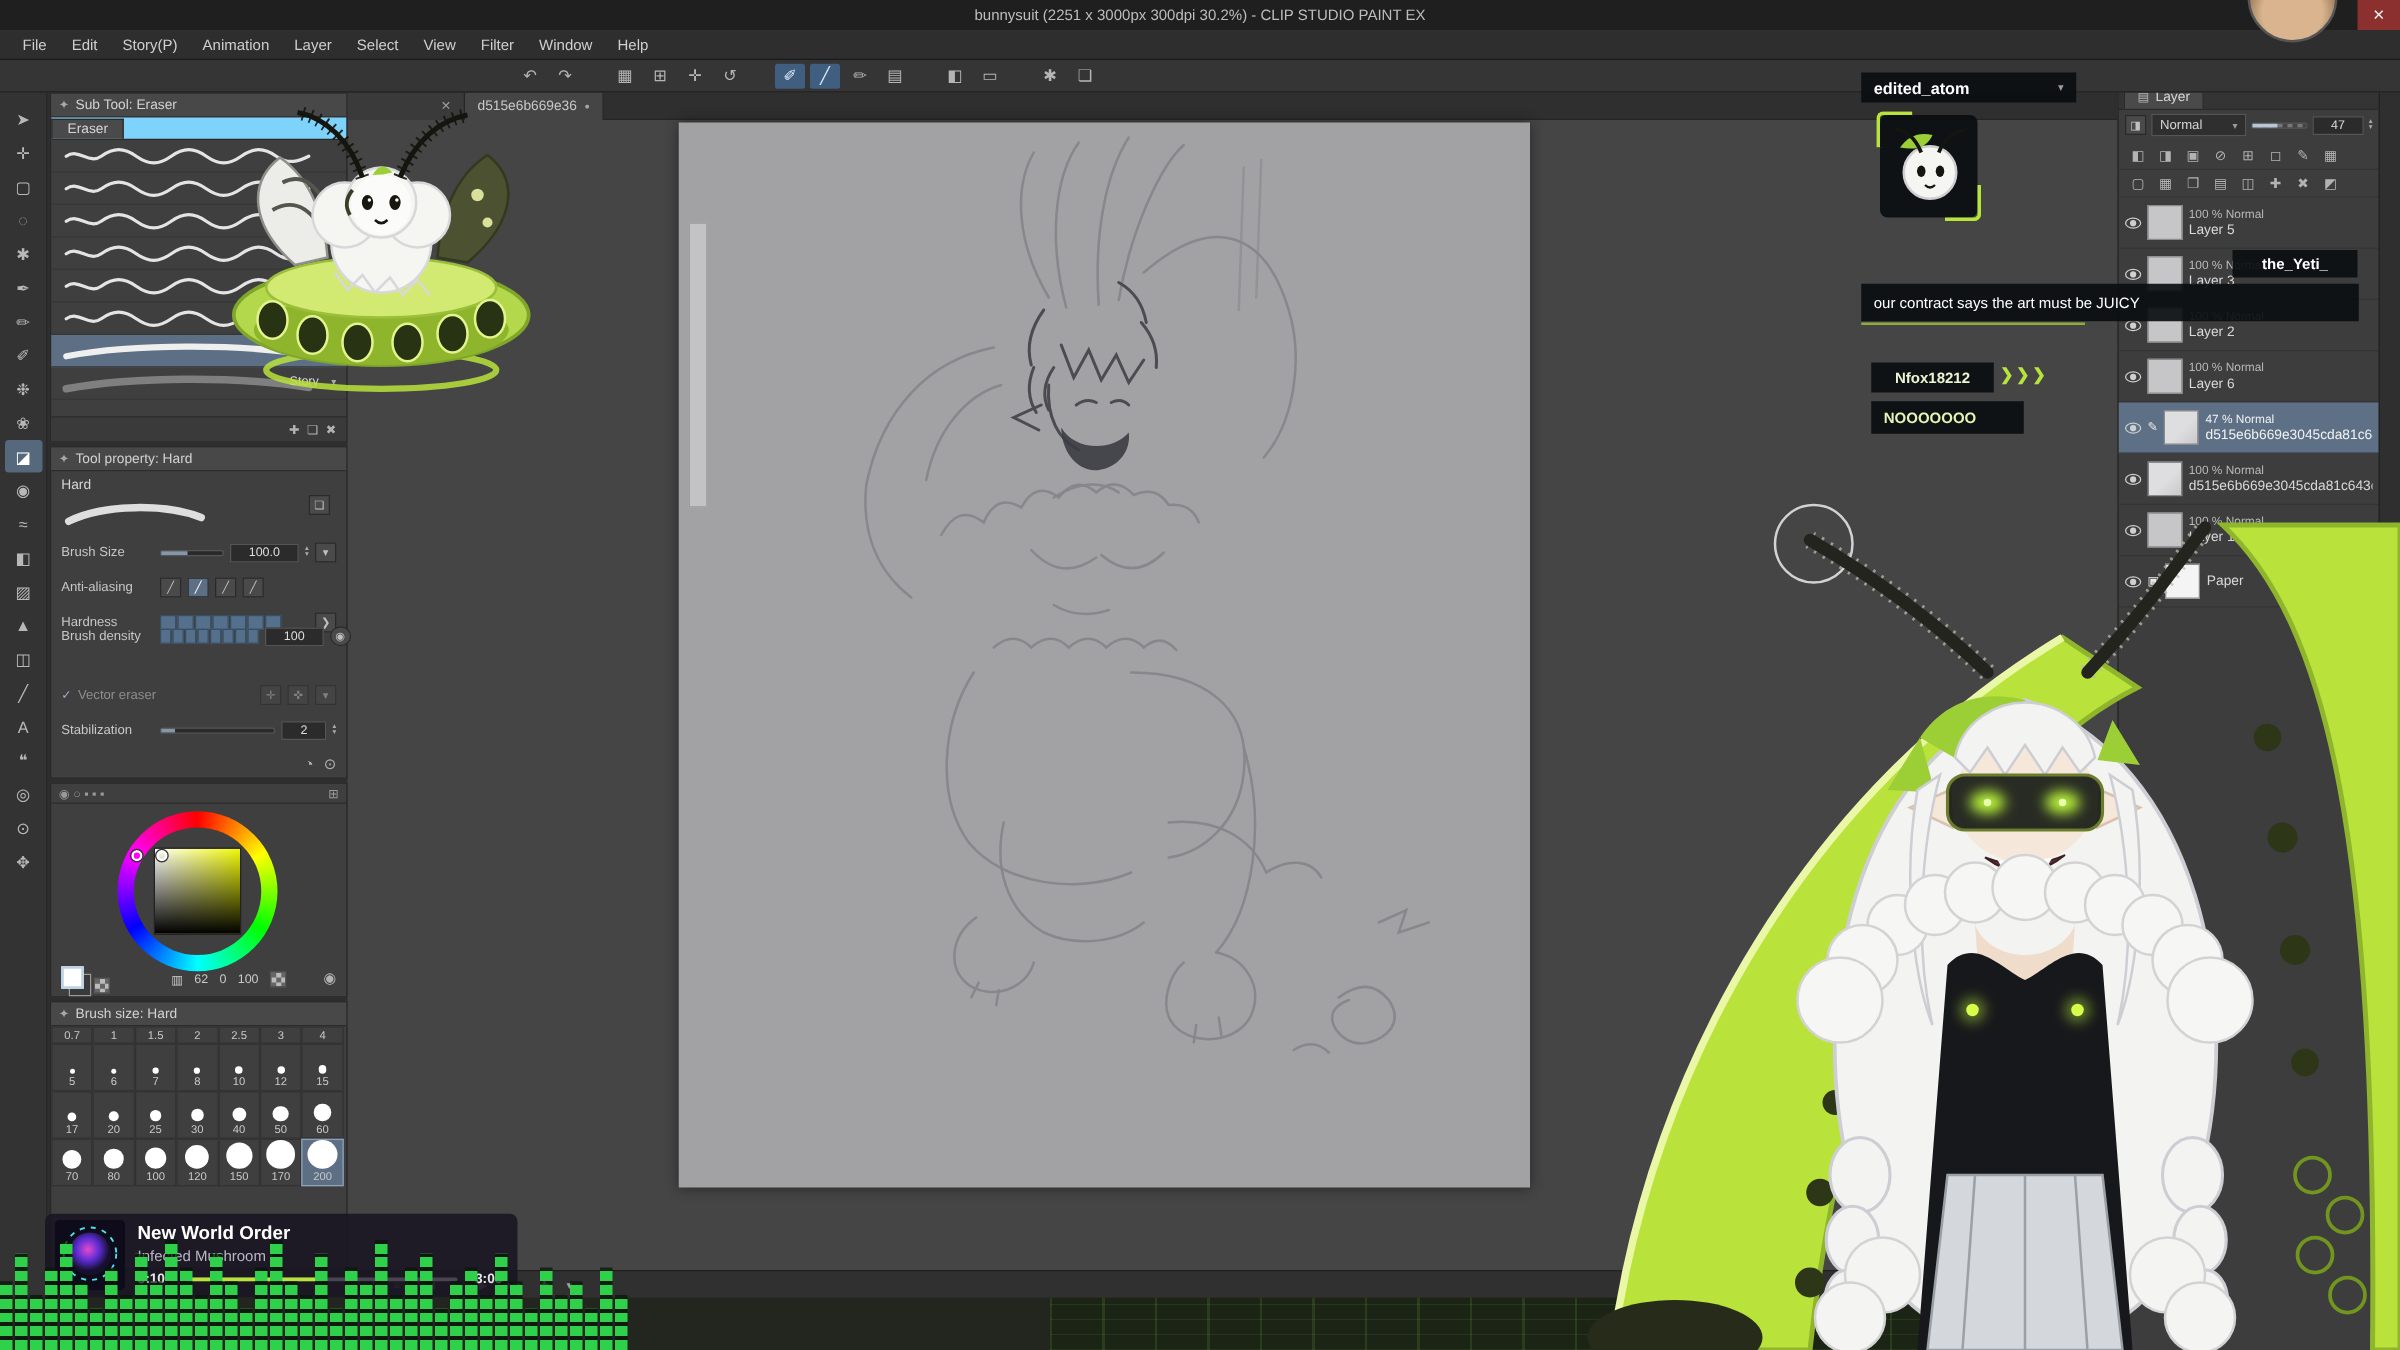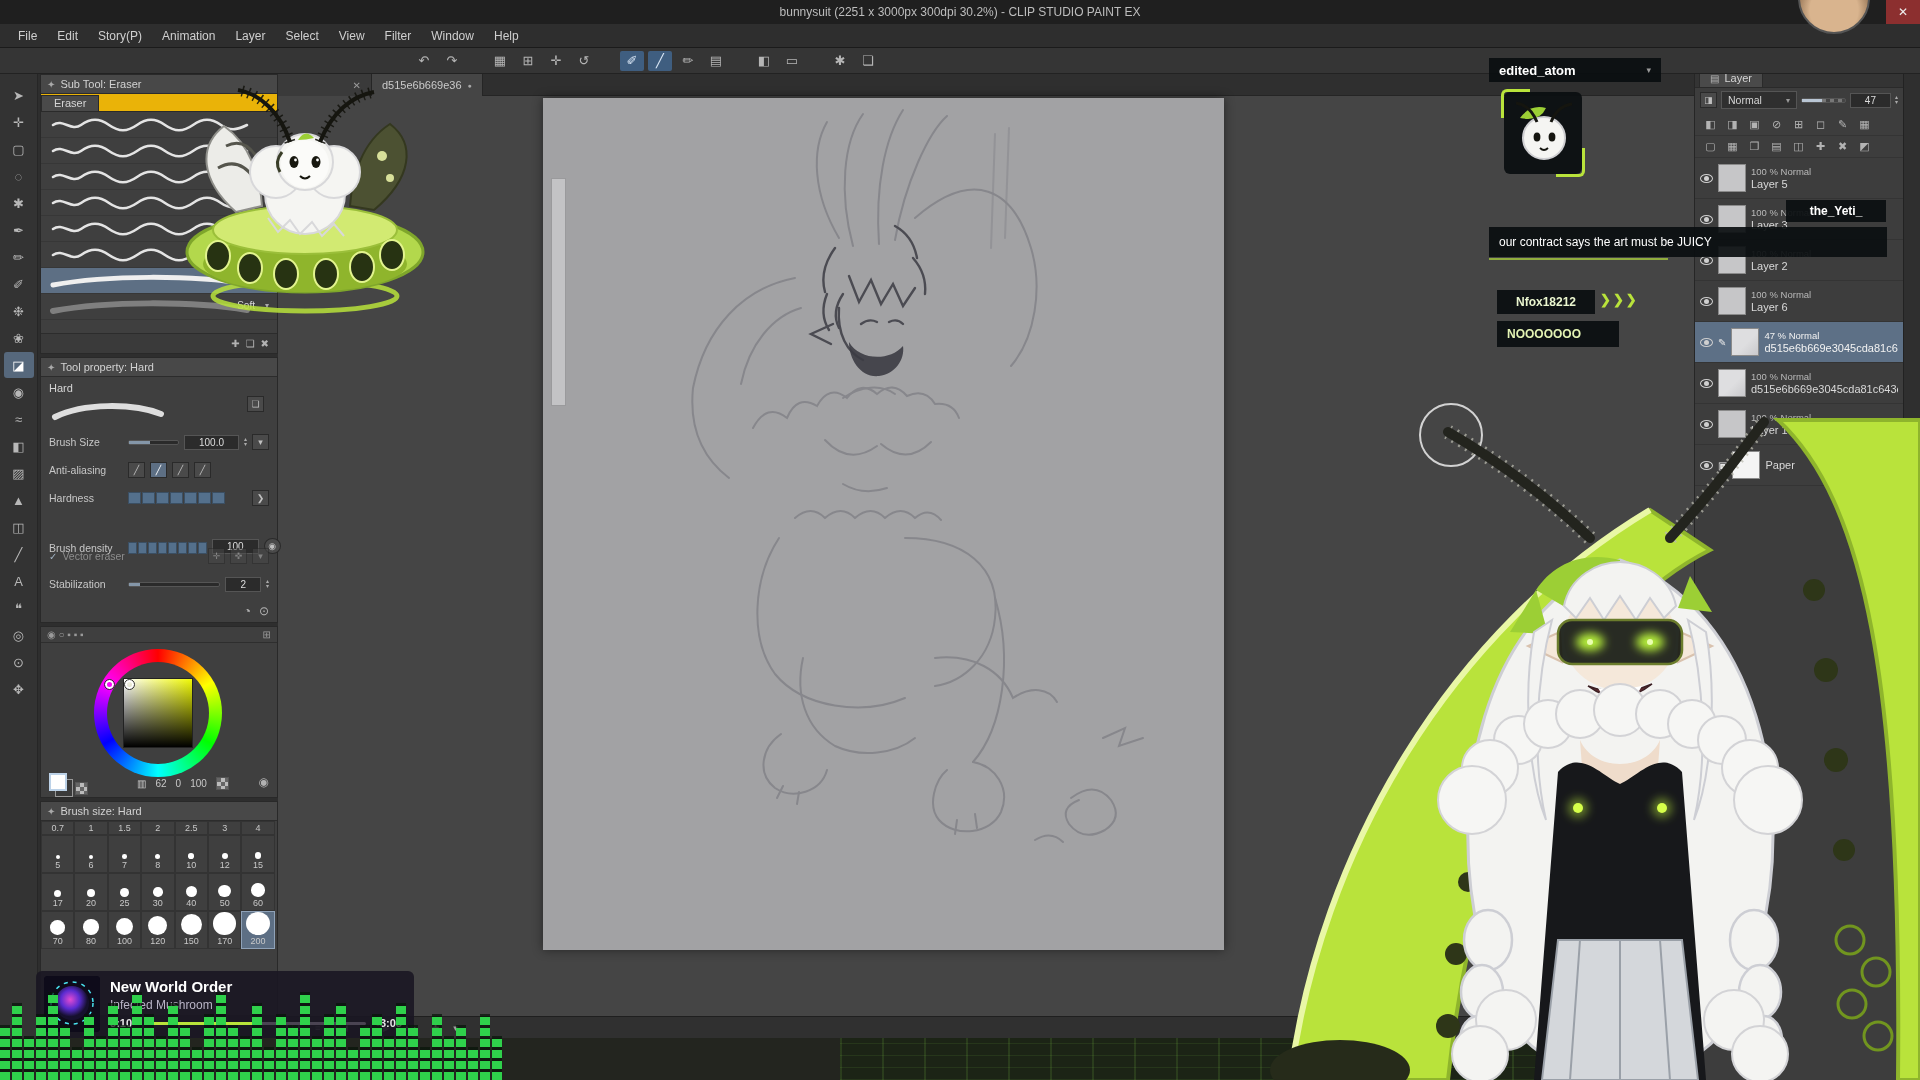--- a/index.html
+++ b/index.html
@@ -22,21 +22,21 @@
 
   
   .toolstrip { left:0; top:74px; width:38px; height:962px; background:#333; border-right:1px solid #262626; padding-top:8px; display:flex; flex-direction:column; align-items:center; z-index:15; }
   .tool { width:30px; height:26px; display:flex; align-items:center; justify-content:center; color:#b8b8b8; font-size:13px; border-radius:3px; margin-bottom:1px; }
   .tool.active { background:#56687c; color:#fff; }
 
   
   .panel { background:#3f3f3f; border:1px solid #292929; z-index:15; }
   .phead { height:19px; background:#484848; font-size:11px; color:#d2d2d2; display:flex; align-items:center; gap:5px; padding:0 6px; border-bottom:1px solid #2c2c2c; }
   .phead .hic { color:#a9a9a9; font-size:10px; }
-  .subtab-row { height:18px; background:#eab308; display:flex; align-items:flex-end; border-bottom:1px solid #2a2a2a; }
+  .subtab-row { height:18px; background:#7dd3fc; display:flex; align-items:flex-end; border-bottom:1px solid #2a2a2a; }
   .subtab { background:#4a4a4a; color:#d5d5d5; font-size:11px; padding:1px 12px 2px; border:1px solid #2a2a2a; border-bottom:none; }
   .strokerow { height:26px; display:flex; align-items:center; padding:0 6px; border-bottom:1px solid #373737; position:relative; }
   .strokerow.sel { background:#5d6f84; }
   .strokerow .rlabel { position:absolute; right:22px; top:6px; font-size:10px; color:#d8d8d8; }
   .strokerow .rchev { position:absolute; right:8px; top:7px; font-size:8px; color:#aaa; }
   .pfoot { position:absolute; left:0; right:0; bottom:0; height:20px; display:flex; justify-content:flex-end; align-items:center; gap:6px; padding:0 8px; border-top:1px solid #2c2c2c; background:#3a3a3a; }
   .pfoot span { color:#b2b2b2; font-size:10px; }
 
   .tp-row { position:absolute; left:0; width:100%; height:24px; display:flex; align-items:center; padding:0 8px; gap:5px; }
   .tp-label { font-size:10.5px; color:#c7c7c7; width:74px; flex:none; }
@@ -259,21 +259,21 @@
         </div>
         <div class="strokerow sel">
           <svg width="206" height="18" viewBox="0 0 206 18">
             <path d="M6,13 C60,3 146,3 200,12" stroke="#efefef" stroke-width="5" fill="none" stroke-linecap="round"></path>
           </svg>
         </div>
         <div class="strokerow">
           <svg width="206" height="18" viewBox="0 0 206 18">
             <path d="M6,13 C60,3 146,3 200,12" stroke="#cfcfcf" stroke-width="6" fill="none" opacity=".45" stroke-linecap="round"></path>
           </svg>
-          <span class="rlabel">Soft</span>
+          <span class="rlabel">Story</span>
           <span class="rchev">▾</span>
         </div>
       </div>
     <div class="pfoot" id="subtool-foot">
         <span>✚</span>
         <span>❏</span>
         <span>✖</span>
       </div>
   </div>
 
@@ -318,21 +318,21 @@
           <span class="seg"></span>
           <span class="seg"></span>
           <span class="seg"></span>
           <span class="seg"></span>
           <span class="seg"></span>
           <span class="seg"></span>
       </span>
       <span class="sqbtn">❯</span>
     </div>
 
-    <div class="tp-row" style="top:172px;align-items:flex-end;">
+    <div class="tp-row" style="top:139px;">
       <span class="tp-label">Brush density</span>
       <span class="segbar">
         <span class="seg small"></span>
           <span class="seg small"></span>
           <span class="seg small"></span>
           <span class="seg small"></span>
           <span class="seg small"></span>
           <span class="seg small"></span>
           <span class="seg small"></span>
           <span class="seg small"></span>

